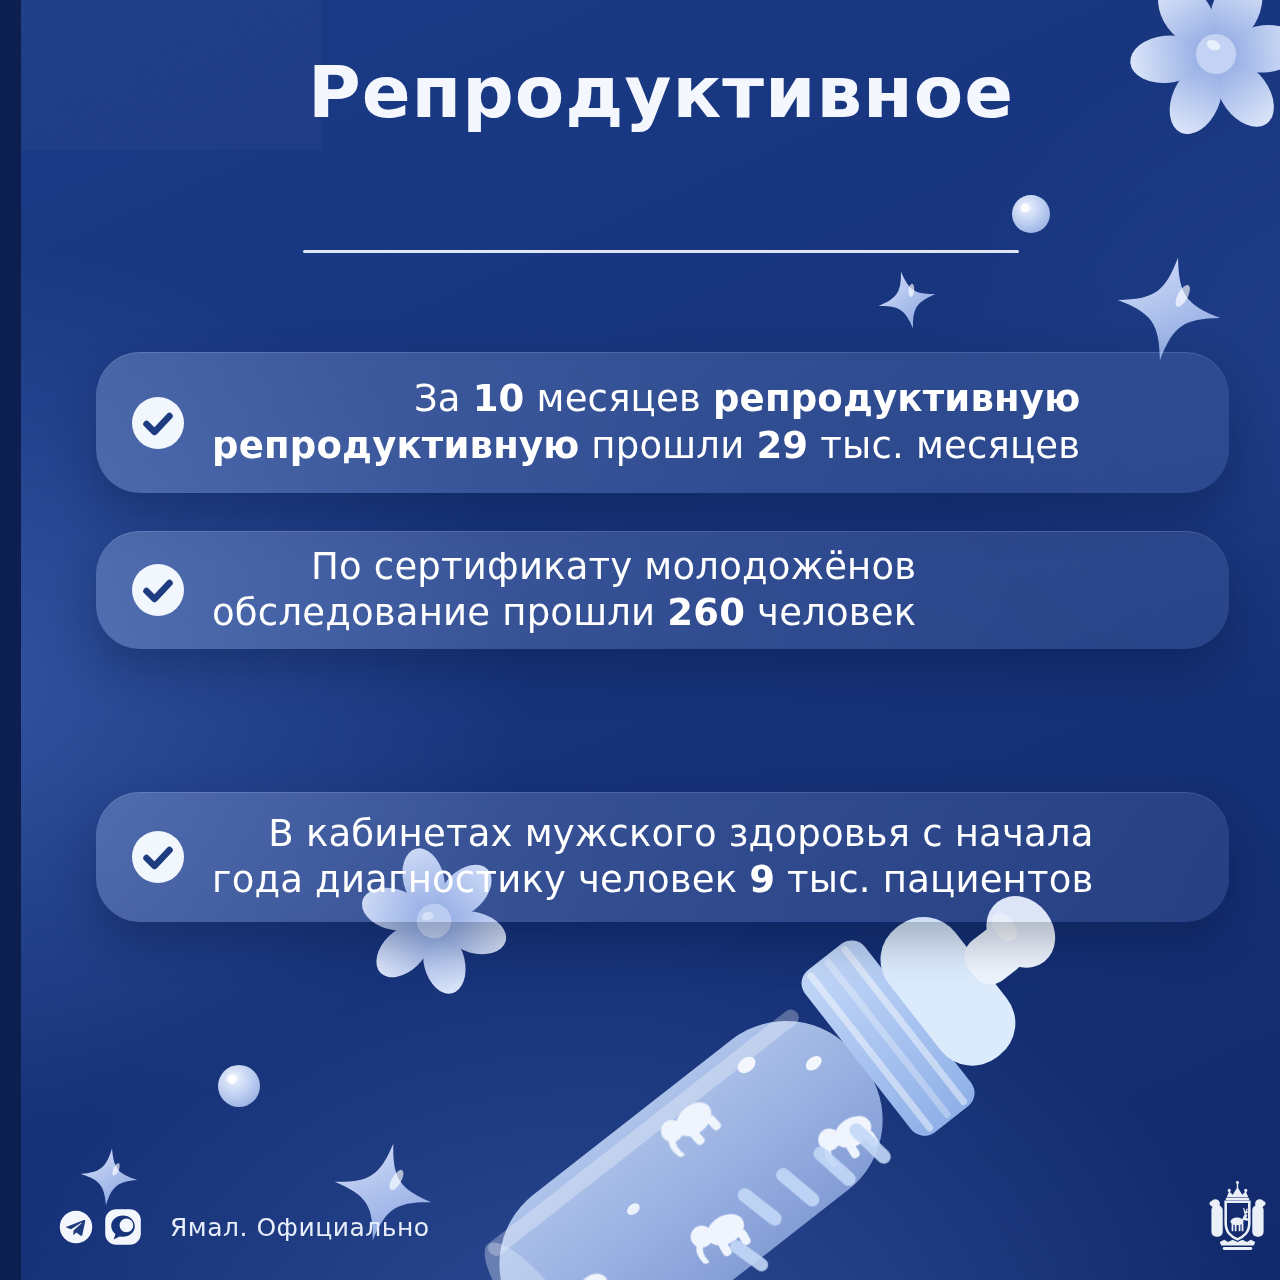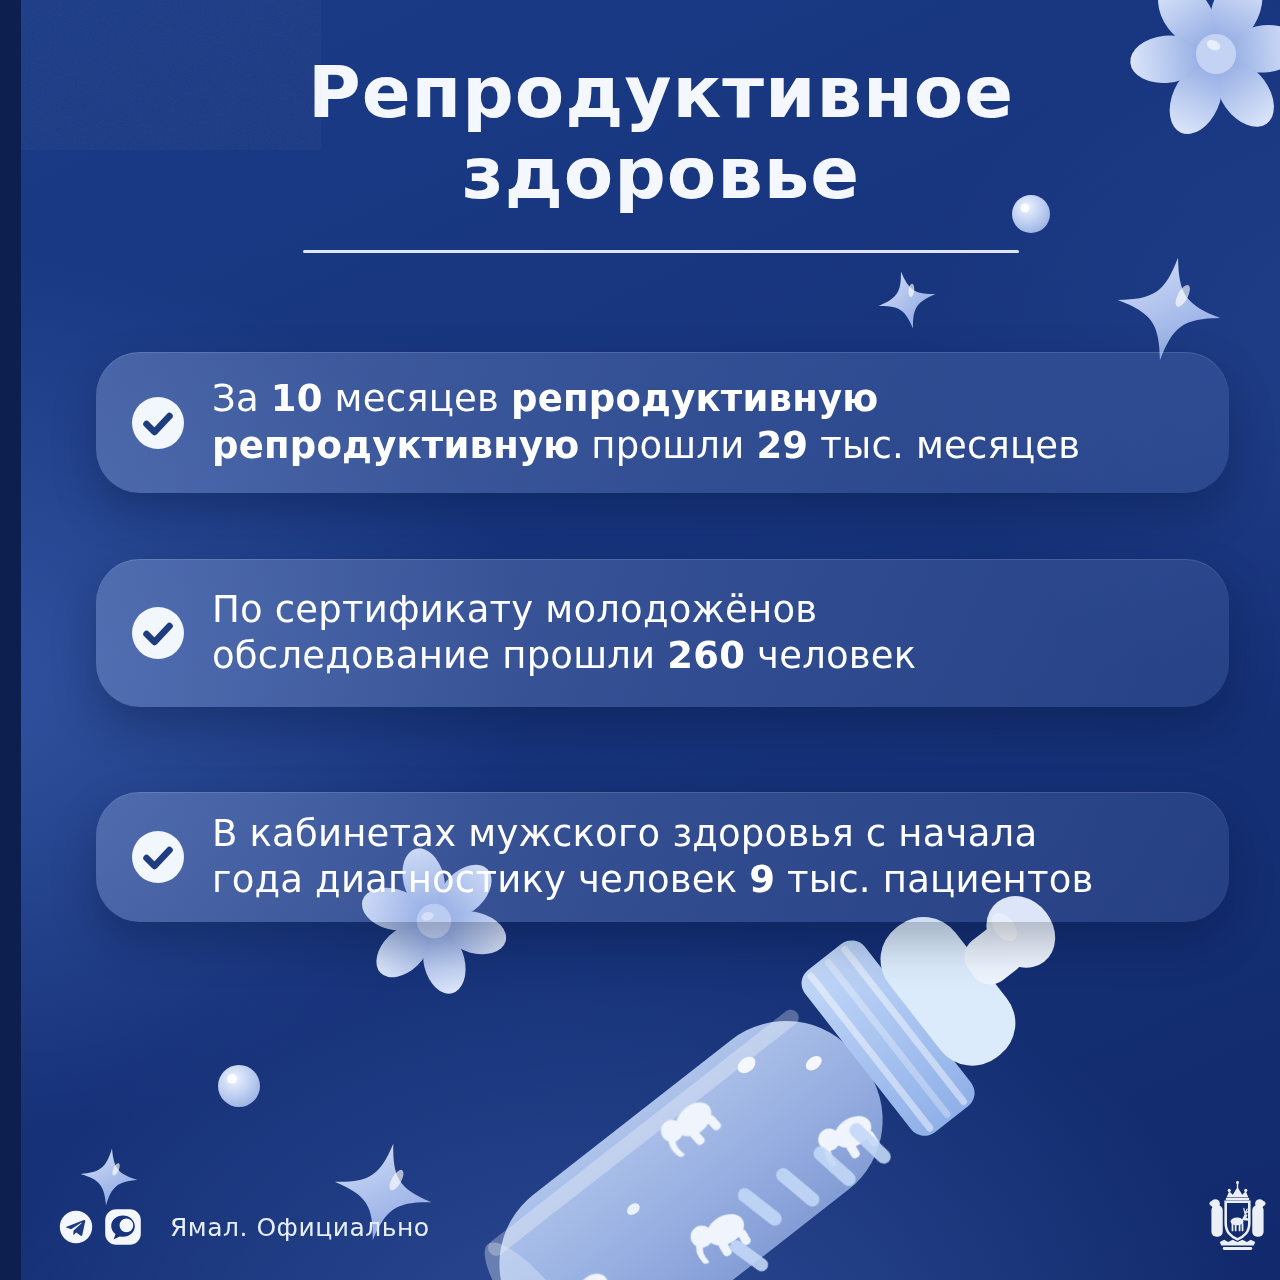--- a/index.html
+++ b/index.html
@@ -25,24 +25,24 @@
   }
   .card{
     position:absolute;left:75px;width:1133px;z-index:2;
     border-radius:44px;
     background:linear-gradient(102deg, rgba(170,192,240,.30) 0%, rgba(148,172,228,.21) 55%, rgba(132,158,218,.16) 100%);
     box-shadow:0 20px 44px rgba(5,14,44,.28), inset 0 1px 0 rgba(255,255,255,.13);
     display:flex;align-items:center;gap:27px;
     padding:0 40px 0 35px;box-sizing:border-box;
   }
   .card-1{top:352px;height:141px;}
-  .card-2{top:559px;height:148px;}
+  .card-2{top:531px;height:118px;}
   .card-3{top:792px;height:130px;}
   .check{flex:0 0 54px;width:54px;height:54px;}
-  .card-text{color:#ffffff;font-size:37px;line-height:1.25;letter-spacing:.2px;}
+  .card-text{color:#ffffff;font-size:37px;line-height:1.25;letter-spacing:.2px;text-align:right;}
   .card-text b{font-weight:700;}
   .footer{
     position:absolute;left:38px;top:1208px;z-index:4;
     display:flex;align-items:center;gap:11px;
   }
   .footer-label{color:#e7eef9;font-size:25px;letter-spacing:.5px;margin-left:17px;}
   .emblem{position:absolute;left:1185px;top:1180px;width:63px;height:74px;z-index:3;opacity:.97;}
   .grain{position:absolute;inset:0;z-index:10;pointer-events:none;opacity:.07;}
 </style>
 </head>
@@ -164,21 +164,20 @@
 
       <rect x="252" y="-25" width="58" height="50" rx="20" fill="#edf4fd"></rect>
       <ellipse cx="316" cy="-2" rx="32" ry="38" fill="#eef4fd"></ellipse>
       <ellipse cx="306" cy="-16" rx="10" ry="16" fill="#ffffff" opacity=".8"></ellipse>
     </g>
   </svg>
 
   <div class="title-wrap">
     <h1 class="title">
       <span>Репродуктивное</span><br>
-      <span>здоровье</span>
     </h1>
   </div>
   <div class="title-underline"></div>
 
   <div class="card card-1">
     <svg class="check" viewBox="0 0 54 54">
       <circle cx="27" cy="27" r="26" fill="#f2f6fd"></circle>
       <path d="M15.5,28 l8,8 L38.5,20" fill="none" stroke="#1e3d80" stroke-width="6.5" stroke-linecap="round" stroke-linejoin="round"></path>
     </svg>
     <div class="card-text"><span>За </span><b>10</b><span> месяцев </span><b>репродуктивную</b><br><b>репродуктивную</b><span> прошли </span><b>29</b><span> тыс. месяцев</span></div>

